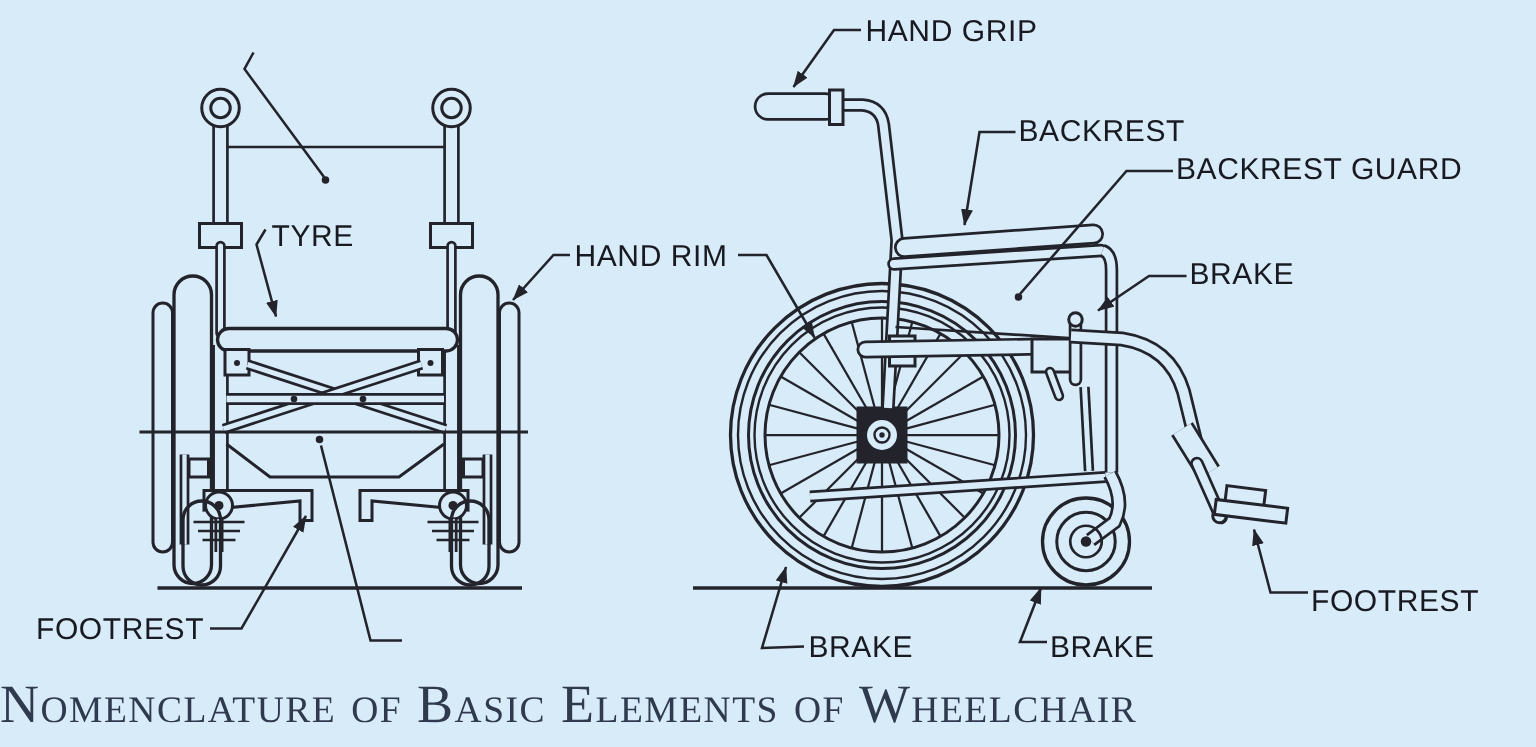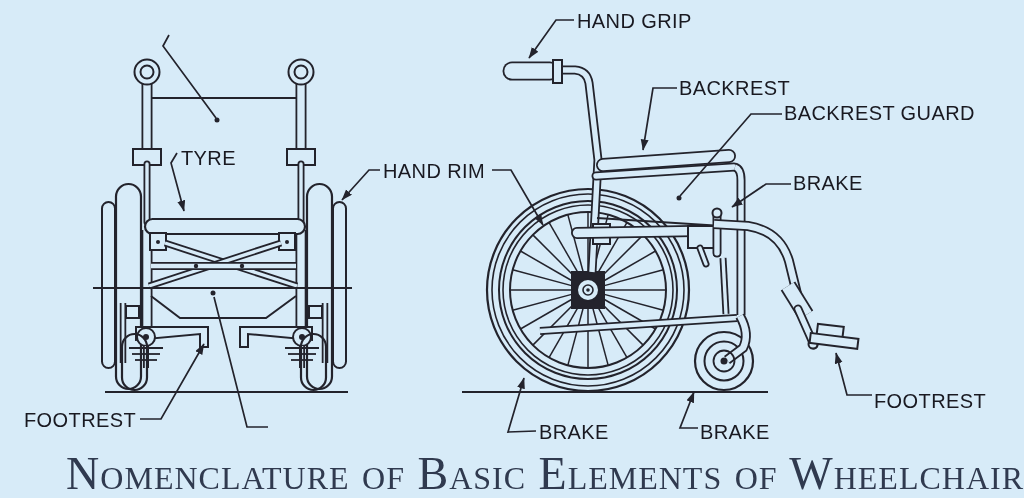--- a/index.html
+++ b/index.html
@@ -14,23 +14,23 @@
   .stage svg{position:absolute;left:0;top:0;}
   .ln{stroke:var(--line);fill:none;}
   .fb{stroke:var(--line);fill:var(--background);}
   .fl{fill:var(--line);stroke:none;}
   [data-dbl]{stroke:var(--line);fill:none;}
   .bgstroke{stroke:var(--background);fill:none;}
   #spokes line{stroke:var(--line);stroke-width:1.5;}
   .leader{stroke:var(--line);stroke-width:1.7;fill:none;}
   .callout{position:absolute;font-size:20px;line-height:1;letter-spacing:.4px;
            color:var(--label);white-space:nowrap;}
-  .title{position:absolute;left:0;right:0;top:451px;text-align:right;
+  .title{position:absolute;left:0;right:0;top:451px;text-align:left;
          font-family:"Liberation Serif",serif;font-variant:small-caps;
-         font-size:46px;line-height:1;letter-spacing:1px;color:var(--title);}
+         font-size:36px;line-height:1;letter-spacing:1px;color:var(--title);}
 </style>
 </head>
 <body>
 
 <div class="stage">
 
 <svg width="1024" height="498" viewBox="0 0 1024 498">
   <defs>
     <marker id="arw" markerUnits="userSpaceOnUse" markerWidth="12" markerHeight="10" refX="10.5" refY="4" orient="auto">
       <path d="M0,0 L11,4 L0,8 Z" fill="#23232c"></path>

